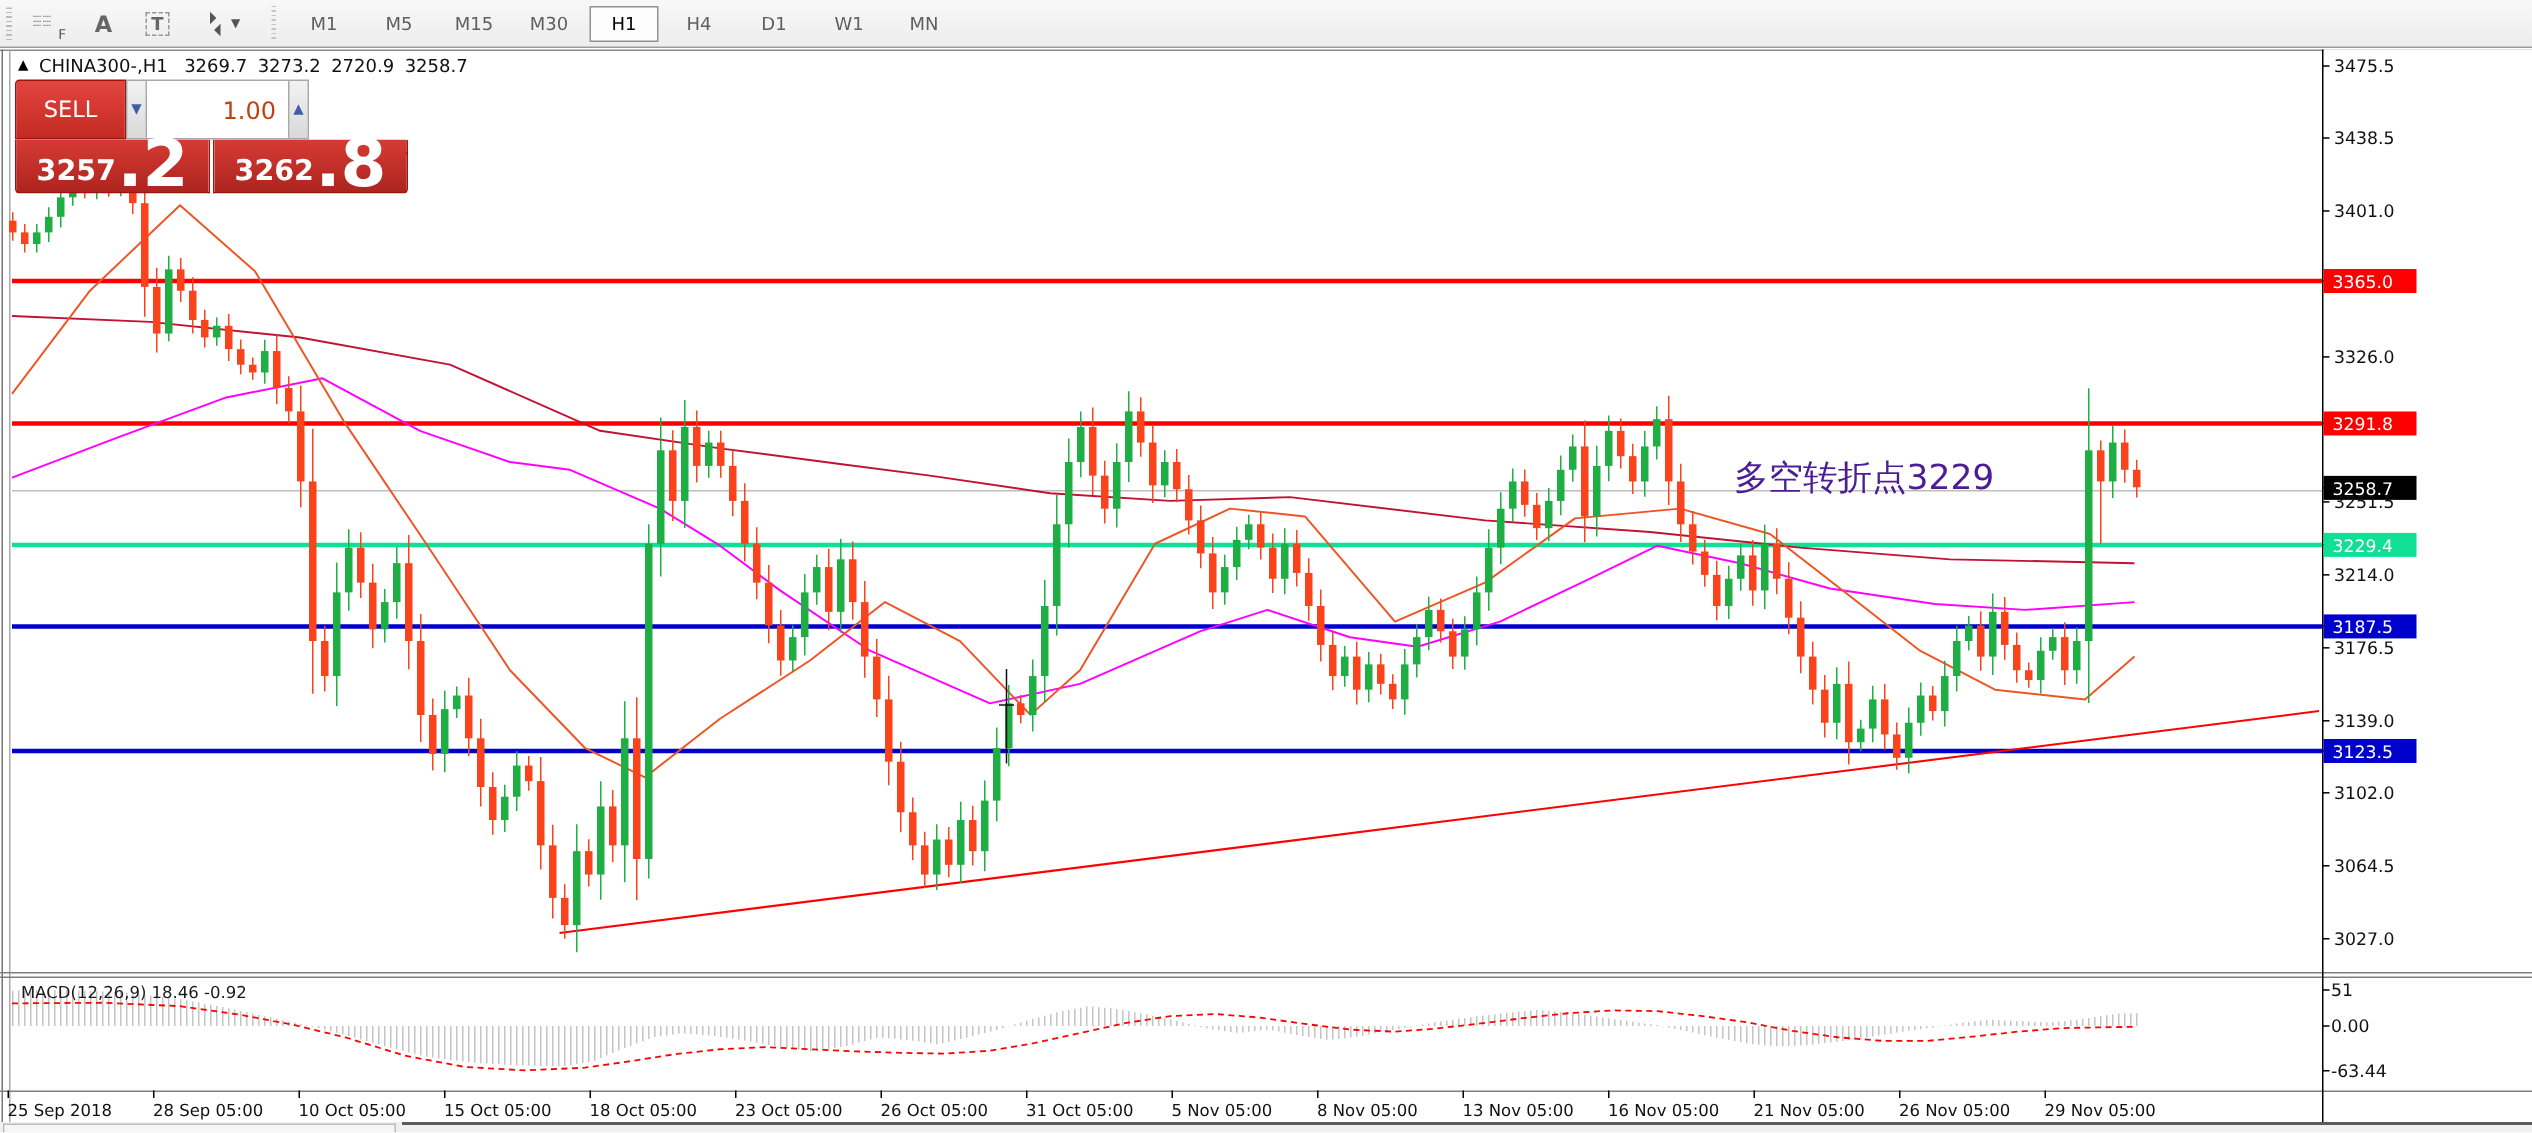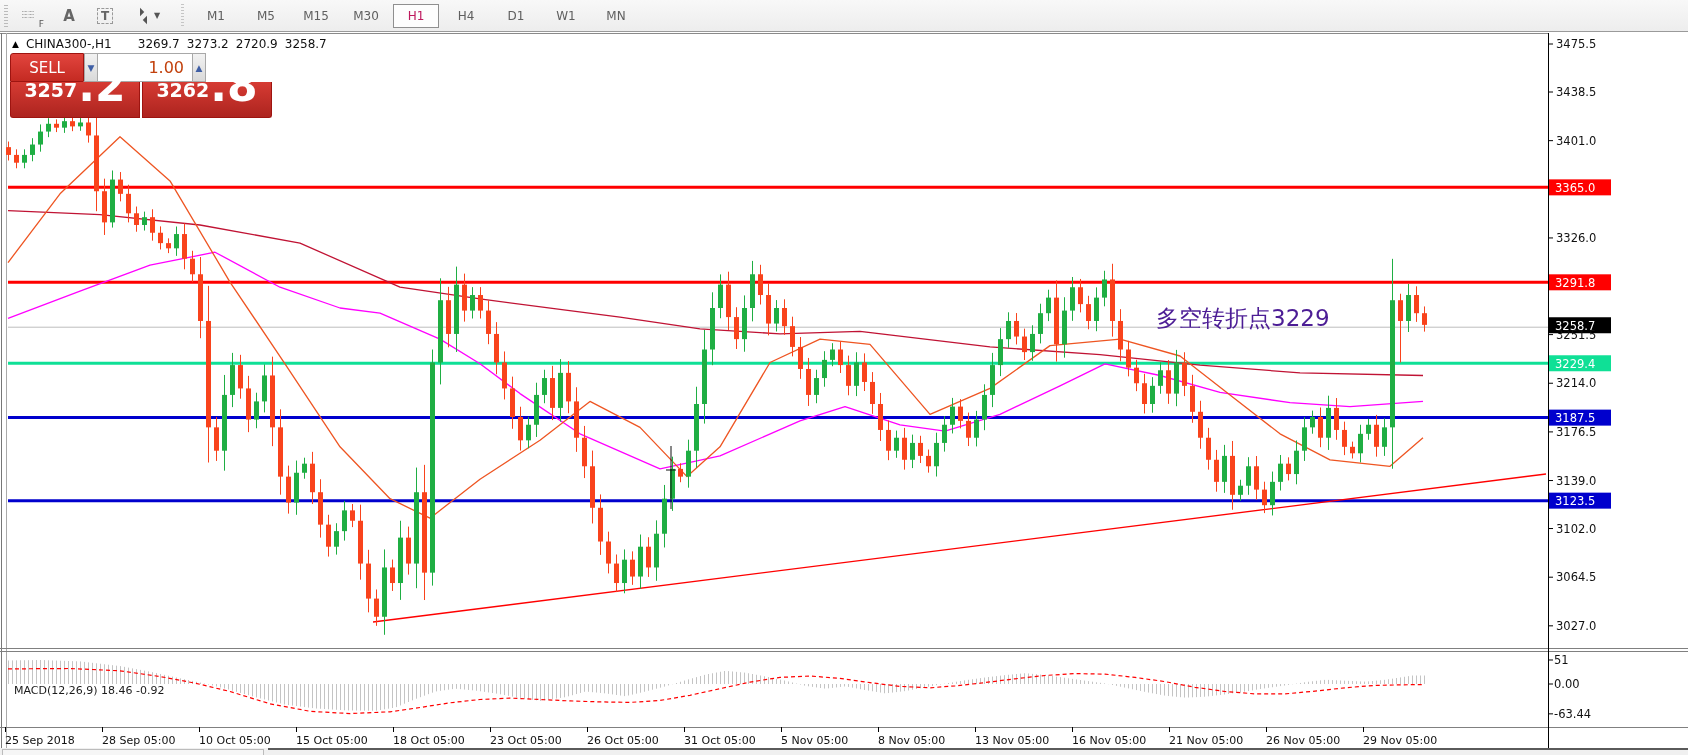--- a/index.html
+++ b/index.html
@@ -22,51 +22,51 @@
   .icon-arrows .a1{position:absolute;left:1px;top:1px;width:0;height:0;
      border-left:6px solid transparent;border-right:0 solid transparent;border-bottom:6px solid #555;transform:rotate(-45deg);}
   .icon-arrows .a2{position:absolute;right:2px;bottom:1px;width:0;height:0;
      border-left:6px solid transparent;border-bottom:6px solid #555;transform:rotate(135deg);}
   .caret{font-size:8px;color:#555;margin-left:2px;}
   .tb-sep{width:6px;height:24px;margin:0 6px;
     background-image:repeating-linear-gradient(#c5c5c5 0 1px,transparent 1px 3px);
     background-size:3px 100%;background-repeat:no-repeat;background-position:2px 0;}
   .tf-btn{min-width:30px;padding:4px 7px;margin:12px 2px;font-size:12px;color:#5f5f5f;
     text-align:center;border:1px solid transparent;cursor:default;}
-  .tf-btn.active{background:#fdfdfd;border:1px solid #8f8f8f;color:#be185d;}
+  .tf-btn.active{background:#fdfdfd;border:1px solid #8f8f8f;color:#000000;}
   
   #chart-svg{position:absolute;left:0;top:0;}
   .sym-header{position:absolute;left:12px;top:37px;font-size:12px;color:#111;
     display:flex;align-items:center;gap:7px;z-index:5;}
   .sym-header .tri{font-size:9px;color:#000;}
   .sym-header b{font-weight:normal;}
   
   .owidget{position:absolute;left:10px;top:53px;width:262px;z-index:6;}
-  .orow1{display:flex;height:29px;align-items:stretch;}
+  .orow1{display:flex;height:40px;align-items:stretch;}
   .btn-sell,.btn-buy{flex:0 0 auto;color:#fff;font-size:15px;border:1px solid #9e1410;
     background:linear-gradient(#e2453e,#c42a22);display:flex;align-items:center;justify-content:center;cursor:pointer;}
   .btn-sell{width:72px;border-radius:3px 0 0 0;}
   .btn-buy{width:64px;border-radius:0 3px 0 0;margin-top:48px;}
   .spin{width:22px;background:linear-gradient(#f2f2f2,#d9d9d9);border:1px solid #a8a8a8;
     display:flex;align-items:center;justify-content:center;font-size:9px;color:#3f5fa5;cursor:pointer;}
   .vol-input{width:78px;border:1px solid #a8a8a8;border-left:none;border-right:none;
     font-size:16px;text-align:right;padding:0 8px;color:#c2410c;
     font-family:"DejaVu Sans","Liberation Sans",sans-serif;}
   .orow2{display:flex;height:36px;margin-top:0;}
   .px-panel{flex:1;background:linear-gradient(#d63b33,#ad241f);color:#fff;
-    display:flex;align-items:flex-end;justify-content:center;padding-bottom:14px;cursor:pointer;
+    display:flex;align-items:flex-end;justify-content:center;padding-bottom:1px;cursor:pointer;
     border:1px solid #9e1410;border-top:none;}
   .px-panel.left{margin-right:1px;border-radius:0 0 0 3px;}
   .px-panel.right{margin-left:1px;border-radius:0 0 3px 0;}
   .px-int{font-size:19px;font-weight:bold;line-height:26px;}
   .px-dec{font-size:44px;font-weight:bold;line-height:34px;margin-left:1px;}
   
   .cn-note{position:absolute;z-index:4;color:#ff2014;font-size:23px;white-space:nowrap;
     font-family:"DejaVu Sans","Liberation Sans",sans-serif;}
-  .macd-label{position:absolute;left:14px;top:684px;font-size:11px;color:#1a1a1a;z-index:4;text-align:center;}
+  .macd-label{position:absolute;left:14px;top:655px;font-size:11px;color:#1a1a1a;z-index:4;text-align:center;}
   
   .bottom-strip{position:absolute;left:0;top:748px;width:1688px;height:7px;background:#f0f0f0;z-index:3;}
   .bottom-strip .dark{position:absolute;left:268px;top:0;right:0;height:2px;background:#5a5a5a;}
   .bottom-strip .box{position:absolute;left:2px;top:1px;width:260px;height:5px;border:1px solid #bcbcbc;border-bottom:none;background:#f6f6f6;}
 </style>
 </head>
 <body>
 
 <div class="toolbar">
   <div class="tb-grip"></div>
@@ -920,21 +920,21 @@
       <line x1="1266.5" y1="727" x2="1266.5" y2="732" stroke="#000"></line>
       <text x="1266" y="744" font-size="11" fill="#111">26 Nov 05:00</text>
       <line x1="1363.5" y1="727" x2="1363.5" y2="732" stroke="#000"></line>
       <text x="1363" y="744" font-size="11" fill="#111">29 Nov 05:00</text>
     </g>
   </svg>
 
 <div class="sym-header">
   <span class="tri">▲</span>
   <b>CHINA300-,H1</b>
-  <span style="margin-left:19px;">3269.7</span>
+  <span style="margin-left:4px;">3269.7</span>
   <span>3273.2</span>
   <span>2720.9</span>
   <span>3258.7</span>
 </div>
 
 <div class="owidget">
   <div class="orow1">
     <div class="btn-sell">SELL</div>
     <div class="spin">▼</div>
     <input class="vol-input" value="1.00" style="">

